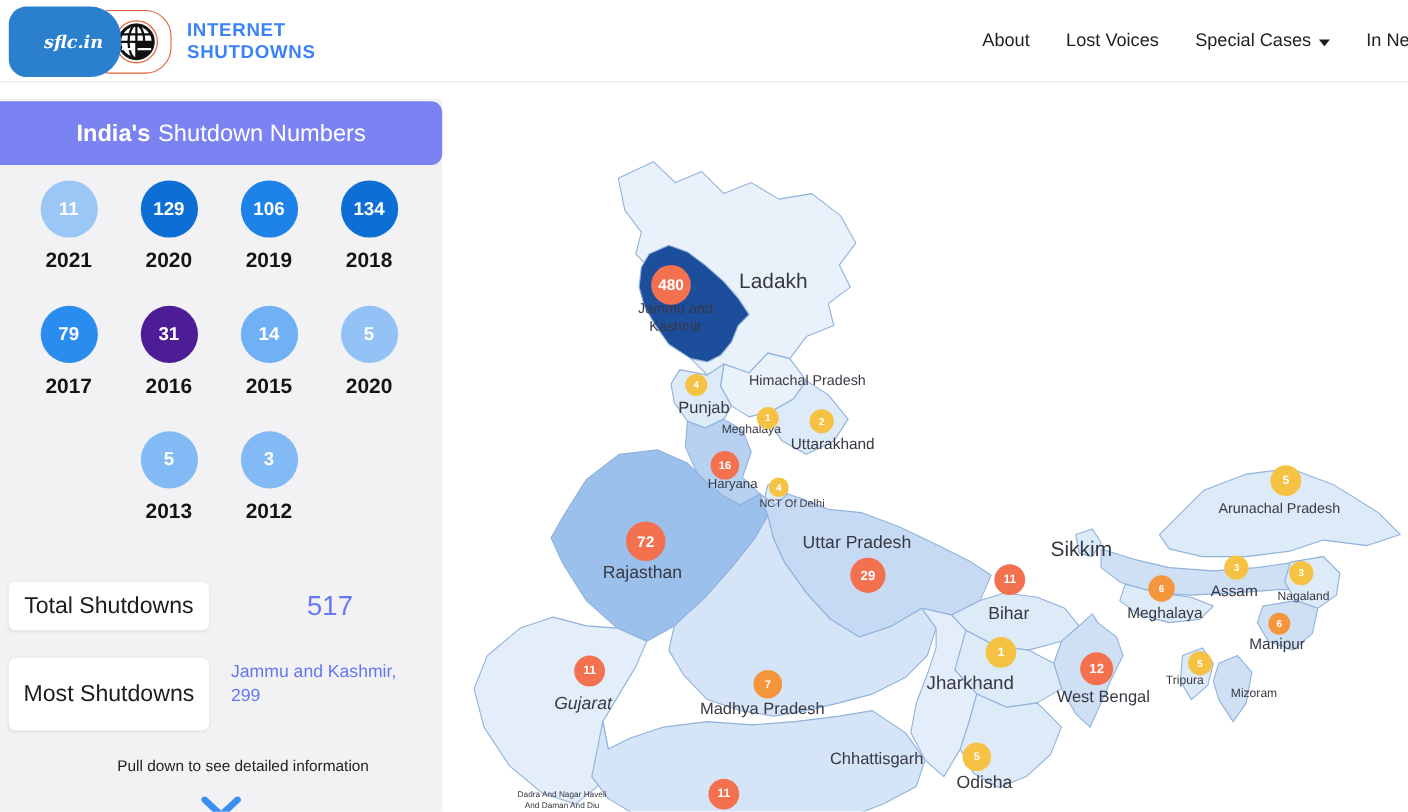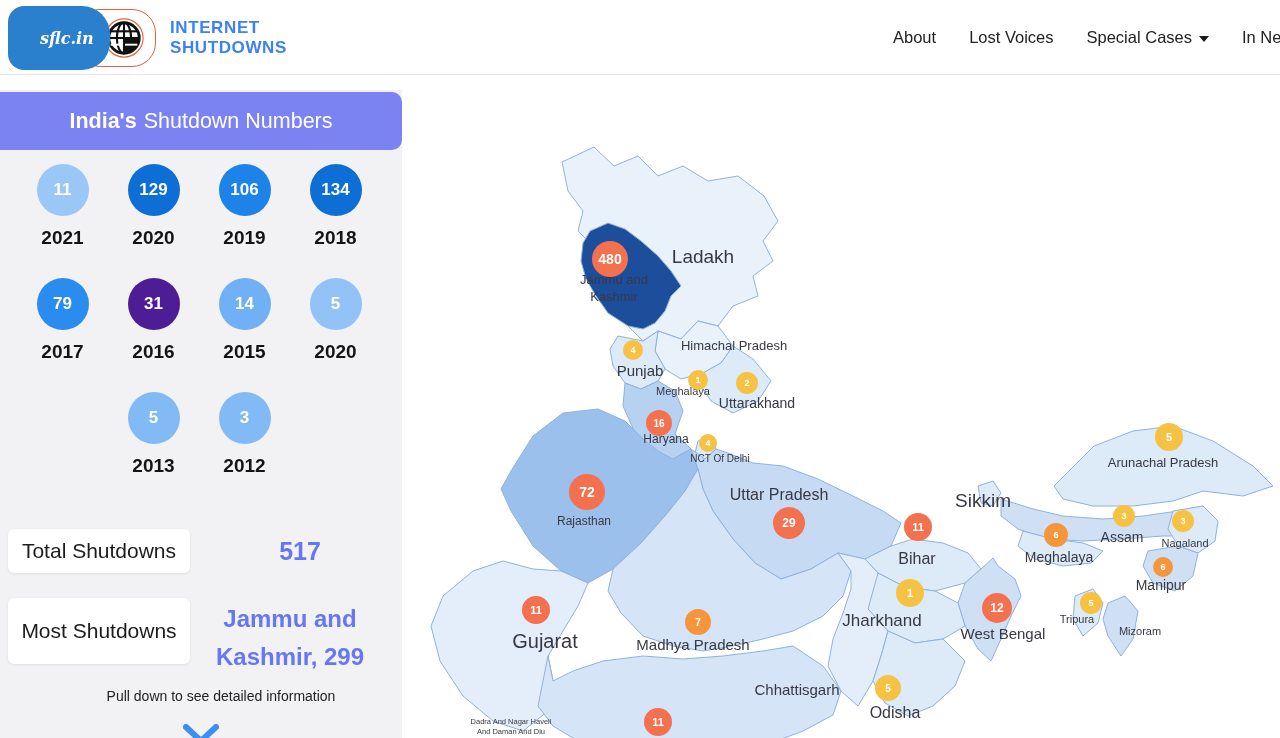--- a/index.html
+++ b/index.html
@@ -37,23 +37,23 @@
                grid-template-columns:repeat(4, 91px); grid-auto-rows:114px; }
   .year-cell { display:flex; flex-direction:column; align-items:center; }
   .year-circle { width:52px; height:52px; border-radius:50%; color:#fff; font-weight:700;
                  font-size:17px; display:flex; align-items:center; justify-content:center; }
   .year-label { margin-top:11px; font-size:19px; font-weight:700; color:#141414; }
   .stat-card { position:absolute; left:8px; width:182px; background:#fff; border-radius:6px;
                box-shadow:0 1px 3px rgba(0,0,0,.08); display:flex; align-items:center;
                justify-content:center; font-size:21px; color:#1c1c1c; font-weight:500; }
   .stat-card.total { top:439px; height:44px; }
   .stat-card.most  { top:508px; height:66px; }
-  .stat-value { position:absolute; color:#6577f3; font-weight:700; }
+  .stat-value { position:absolute; color:#6577f3; font-weight:400; }
   .stat-value.total { left:210px; top:447px; width:180px; text-align:center; font-size:25px; }
-  .stat-value.most  { left:210px; top:510px; width:160px; text-align:center; font-size:24px; line-height:38px; }
+  .stat-value.most  { left:210px; top:510px; width:160px; text-align:left; font-size:16px; line-height:22px; }
   .pull-hint { position:absolute; left:0; top:598px; width:402px; text-align:center;
                font-size:14px; color:#222;padding-left:40px; }
   .chevron-wrap { position:absolute; left:183px; top:634px; }
 
   
   .map { position:absolute; left:402px; top:90px; width:878px; height:648px; overflow:hidden; background:#fff; }
   .map svg.states { position:absolute; left:0; top:0; }
   .map svg.states polygon { stroke:#8fb2dc; stroke-width:1; stroke-linejoin:round; cursor:pointer; }
   .marker { position:absolute; transform:translate(-50%,-50%); border-radius:50%; color:#fff;
             font-weight:700; display:flex; align-items:center; justify-content:center;
@@ -223,33 +223,33 @@
         <div class="map-label" style="left: 301px; top: 167px; font-size: 19px;">Ladakh</div>
         <div class="map-label" style="left: 212px; top: 199px; font-size: 13px;">Jammu and
 Kashmir</div>
         <div class="map-label" style="left: 332px; top: 256px; font-size: 13px;">Himachal Pradesh</div>
         <div class="map-label" style="left: 238px; top: 281px; font-size: 15px;">Punjab</div>
         <div class="map-label" style="left: 281px; top: 301px; font-size: 11px;">Meghalaya</div>
         <div class="map-label" style="left: 355px; top: 313px; font-size: 14px;">Uttarakhand</div>
         <div class="map-label" style="left: 264px; top: 350px; font-size: 12px;">Haryana</div>
         <div class="map-label" style="left: 303px; top: 368px; font-size: 10px; margin-left: 15px;">NCT Of Delhi</div>
         <div class="map-label" style="left: 377px; top: 405px; font-size: 16px;">Uttar Pradesh</div>
-        <div class="map-label" style="left: 182px; top: 432px; font-size: 12px;">Rajasthan</div>
+        <div class="map-label" style="left: 182px; top: 432px; font-size: 16px;">Rajasthan</div>
         <div class="map-label" style="left: 581px; top: 411px; font-size: 19px;">Sikkim</div>
         <div class="map-label" style="left: 515px; top: 469px; font-size: 16px;">Bihar</div>
         <div class="map-label" style="left: 761px; top: 373px; font-size: 13px;">Arunachal Pradesh</div>
         <div class="map-label" style="left: 720px; top: 447px; font-size: 14px;">Assam</div>
         <div class="map-label" style="left: 783px; top: 453px; font-size: 11px;">Nagaland</div>
         <div class="map-label" style="left: 657px; top: 467px; font-size: 14px;">Meghalaya</div>
         <div class="map-label" style="left: 759px; top: 495px; font-size: 14px;">Manipur</div>
         <div class="map-label" style="left: 480px; top: 531px; font-size: 17px;">Jharkhand</div>
         <div class="map-label" style="left: 601px; top: 544px; font-size: 15px;">West Bengal</div>
         <div class="map-label" style="left: 675px; top: 529px; font-size: 11px;">Tripura</div>
         <div class="map-label" style="left: 738px; top: 541px; font-size: 11px;">Mizoram</div>
-        <div class="map-label" style="left: 143px; top: 551px; font-size: 20px;">Gujarat</div>
+        <div class="map-label" style="left: 128px; top: 551px; font-size: 16px; font-style: italic;">Gujarat</div>
         <div class="map-label" style="left: 291px; top: 555px; font-size: 15px;">Madhya Pradesh</div>
         <div class="map-label" style="left: 395px; top: 600px; font-size: 15px;">Chhattisgarh</div>
         <div class="map-label" style="left: 493px; top: 623px; font-size: 16px;">Odisha</div>
         <div class="map-label" style="left: 109px; top: 637px; font-size: 7.5px;">Dadra And Nagar Haveli
 And Daman And Diu</div>
       </div>
   </div>
 
 </div>
 

